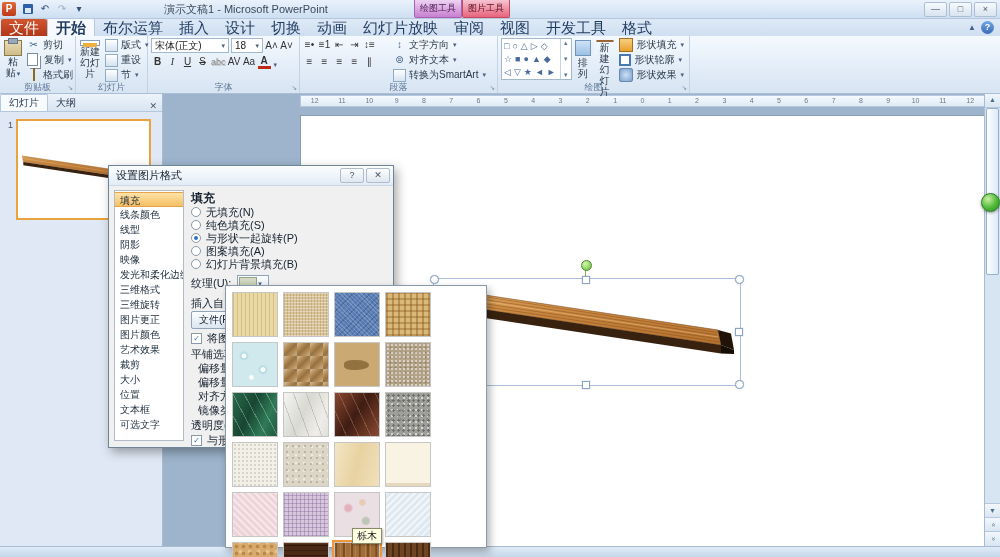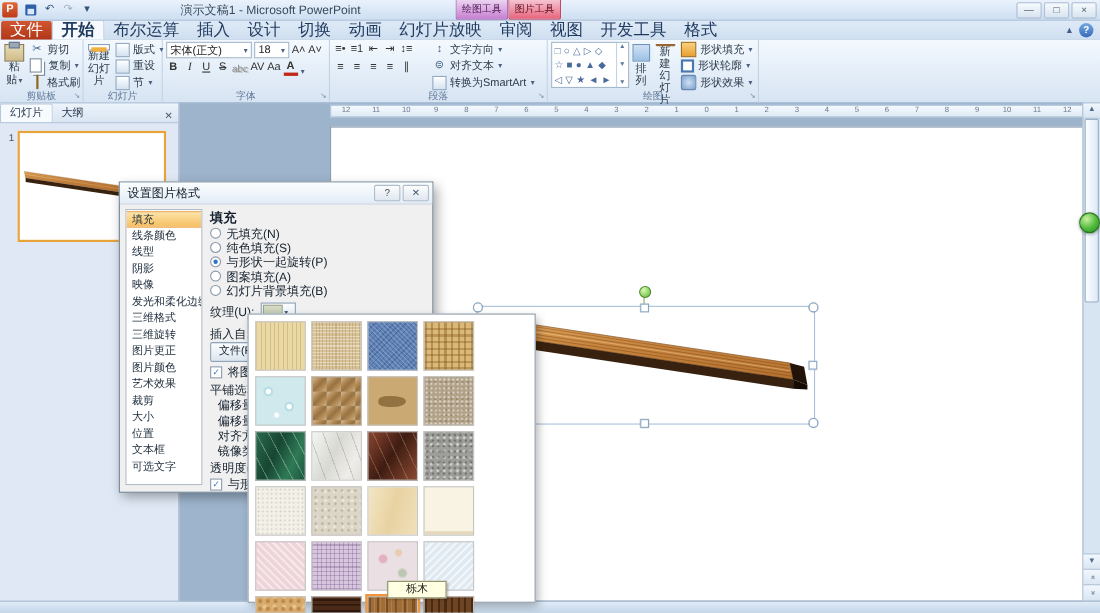--- a/index.html
+++ b/index.html
@@ -148,21 +148,21 @@
   .subrow{height:13px;margin-top:1px;padding-left:7px;white-space:nowrap;}
   .plainrow{height:13px;margin-top:2px;white-space:nowrap;}
 
   
   .gallery{position:absolute;left:225px;top:285px;width:262px;height:263px;background:#fff;
     border:1px solid #8a99a8;box-shadow:3px 4px 8px rgba(0,0,0,.3);z-index:30;
     padding:6px;box-sizing:border-box;display:flex;flex-wrap:wrap;gap:5px;align-content:flex-start;}
   .tex{width:46px;height:45px;border:1px solid #c6c6c6;box-sizing:border-box;position:relative;}
   .tex.hov{outline:2px solid #f0953a;}
   .tooltip{position:absolute;left:352px;top:528px;background:#ffffe1;border:1px solid #8a8a6a;font-size:10px;
-    padding:0 16px;height:14px;line-height:14px;z-index:35;color:#222;box-shadow:1px 1px 2px rgba(0,0,0,.3);}
+    padding:0 4px;height:14px;line-height:14px;z-index:35;color:#222;box-shadow:1px 1px 2px rgba(0,0,0,.3);}
 
   
   .tx0{background:#ead9a5;background-image:repeating-linear-gradient(90deg,rgba(150,120,50,.28) 0 1px,transparent 1px 4px);}
   .tx1{background:#d9c398;background-image:repeating-linear-gradient(0deg,rgba(255,255,255,.35) 0 1px,transparent 1px 3px),repeating-linear-gradient(90deg,rgba(130,95,40,.25) 0 1px,transparent 1px 3px);}
   .tx2{background:#5c7fb5;background-image:repeating-linear-gradient(45deg,rgba(255,255,255,.18) 0 1px,transparent 1px 3px),repeating-linear-gradient(-45deg,rgba(20,40,80,.25) 0 1px,transparent 1px 4px);}
   .tx3{background:#d9b878;background-image:repeating-linear-gradient(90deg,rgba(130,85,25,.4) 0 2px,transparent 2px 6px),repeating-linear-gradient(0deg,rgba(130,85,25,.35) 0 2px,transparent 2px 6px);}
   .tx4{background-color:#cfe9ec;background-image:radial-gradient(circle at 25% 30%,#ffffff 2px,rgba(170,215,222,.9) 3px,transparent 5px),radial-gradient(circle at 68% 62%,#ffffff 2px,rgba(170,215,222,.9) 3px,transparent 5px),radial-gradient(circle at 42% 80%,#fff 1.5px,transparent 3px);}
   .tx5{background:#b28a55;background-image:linear-gradient(135deg,rgba(255,255,255,.3) 10%,transparent 30%,rgba(80,50,15,.28) 50%,transparent 70%,rgba(255,255,255,.22) 90%);background-size:13px 13px;}
   .tx6{background:#cba973;}
   .tx6::after{content:"";position:absolute;left:9px;top:17px;width:25px;height:10px;background:#8a6838;border-radius:50% 70% 70% 50%;opacity:.85;}

